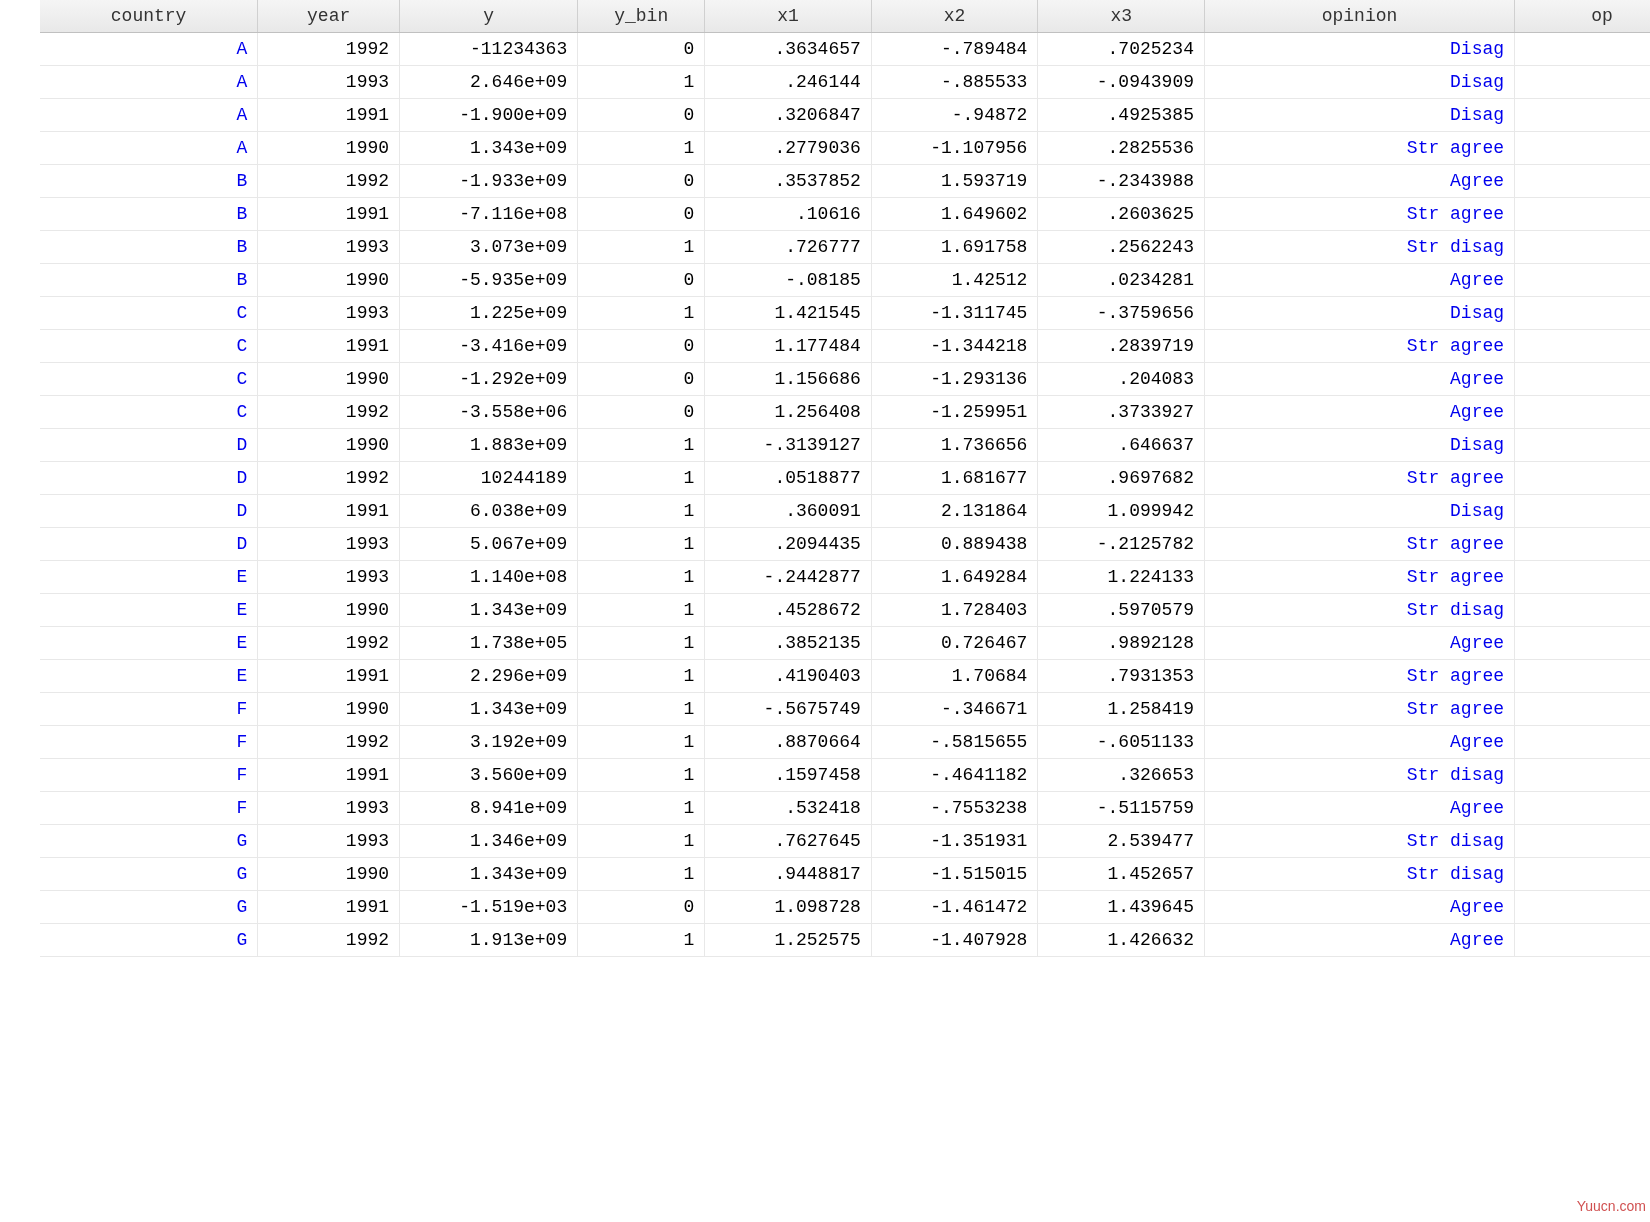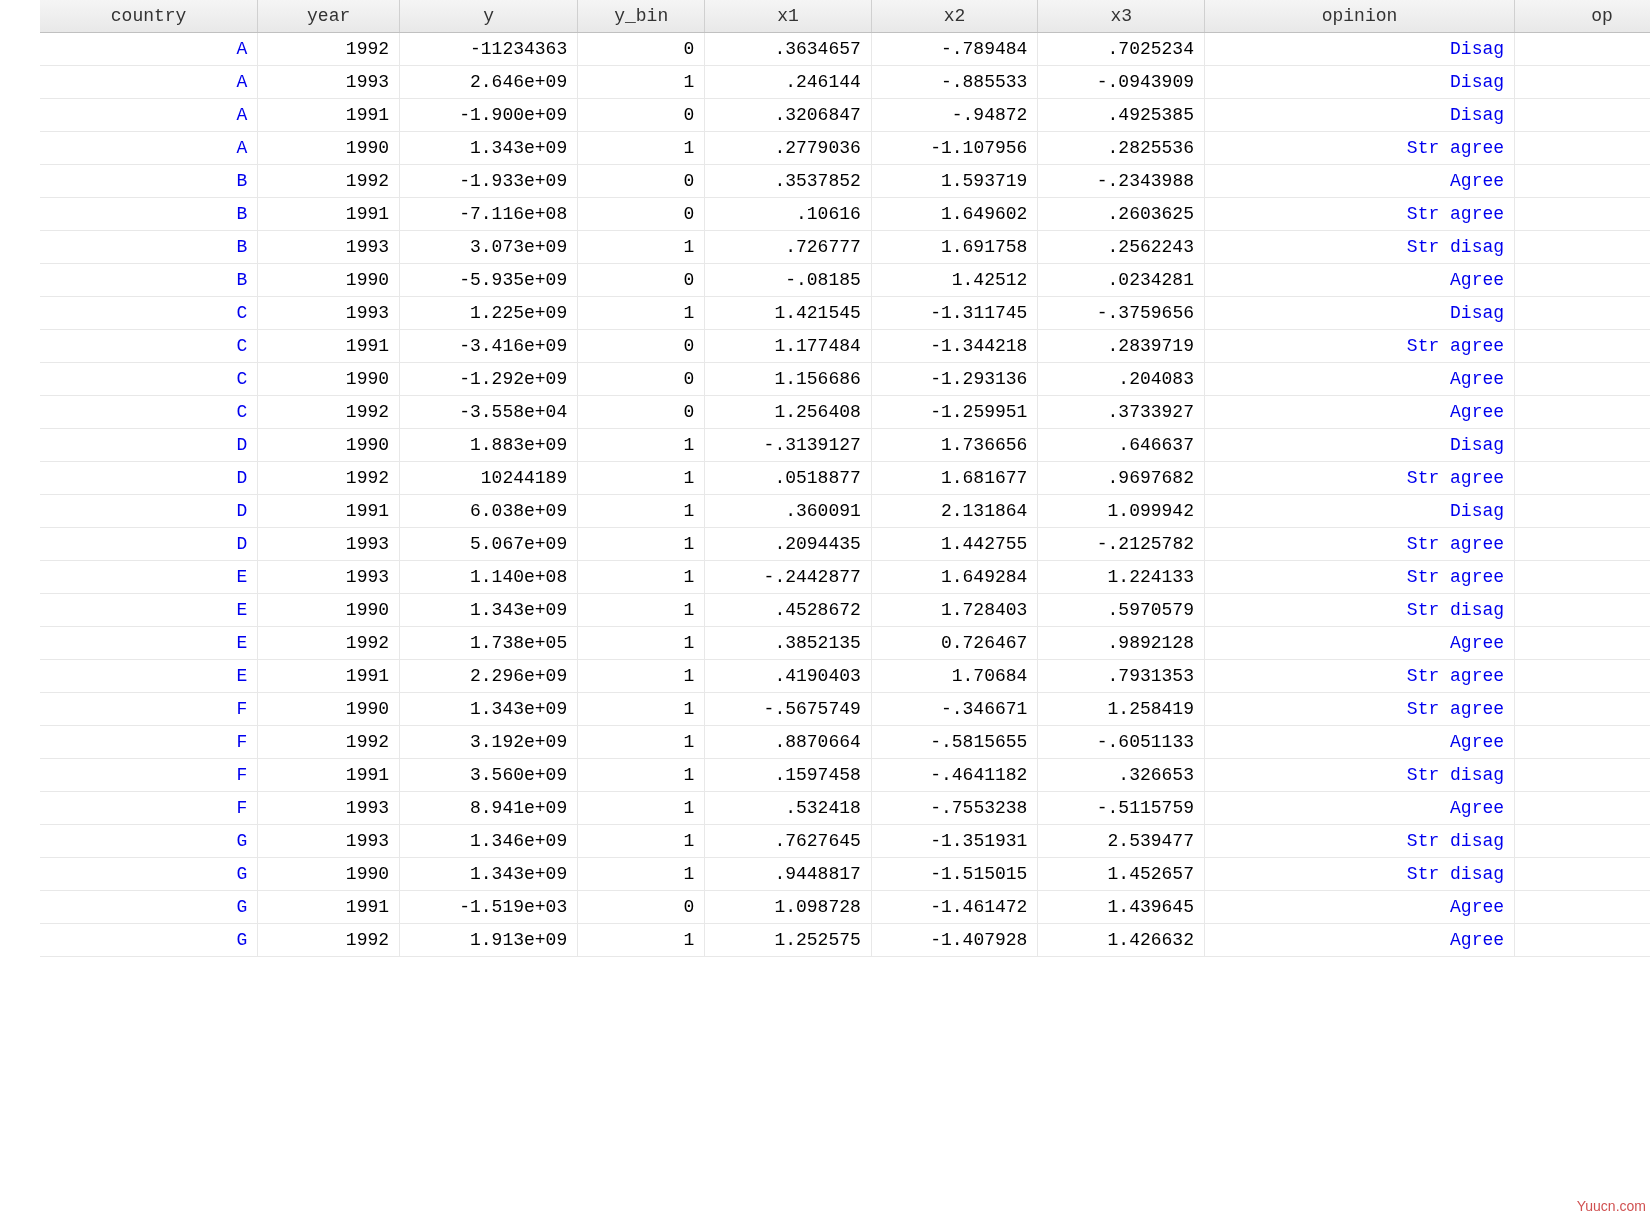--- a/index.html
+++ b/index.html
@@ -211,21 +211,21 @@
         <td class="num-cell">0</td>
         <td class="num-cell">1.156686</td>
         <td class="num-cell">-1.293136</td>
         <td class="num-cell">.204083</td>
         <td class="link-cell">Agree</td>
         <td class="num-cell">1</td>
       </tr>
       <tr>
         <td class="link-cell">C</td>
         <td class="num-cell">1992</td>
-        <td class="num-cell">-3.558e+04</td>
+        <td class="num-cell">-3.558e+06</td>
         <td class="num-cell">0</td>
         <td class="num-cell">1.256408</td>
         <td class="num-cell">-1.259951</td>
         <td class="num-cell">.3733927</td>
         <td class="link-cell">Agree</td>
         <td class="num-cell">1</td>
       </tr>
       <tr>
         <td class="link-cell">D</td>
         <td class="num-cell">1990</td>
@@ -258,21 +258,21 @@
         <td class="num-cell">1.099942</td>
         <td class="link-cell">Disag</td>
         <td class="num-cell">0</td>
       </tr>
       <tr>
         <td class="link-cell">D</td>
         <td class="num-cell">1993</td>
         <td class="num-cell">5.067e+09</td>
         <td class="num-cell">1</td>
         <td class="num-cell">.2094435</td>
-        <td class="num-cell">1.442755</td>
+        <td class="num-cell">0.889438</td>
         <td class="num-cell">-.2125782</td>
         <td class="link-cell">Str agree</td>
         <td class="num-cell">1</td>
       </tr>
       <tr>
         <td class="link-cell">E</td>
         <td class="num-cell">1993</td>
         <td class="num-cell">1.140e+08</td>
         <td class="num-cell">1</td>
         <td class="num-cell">-.2442877</td>

